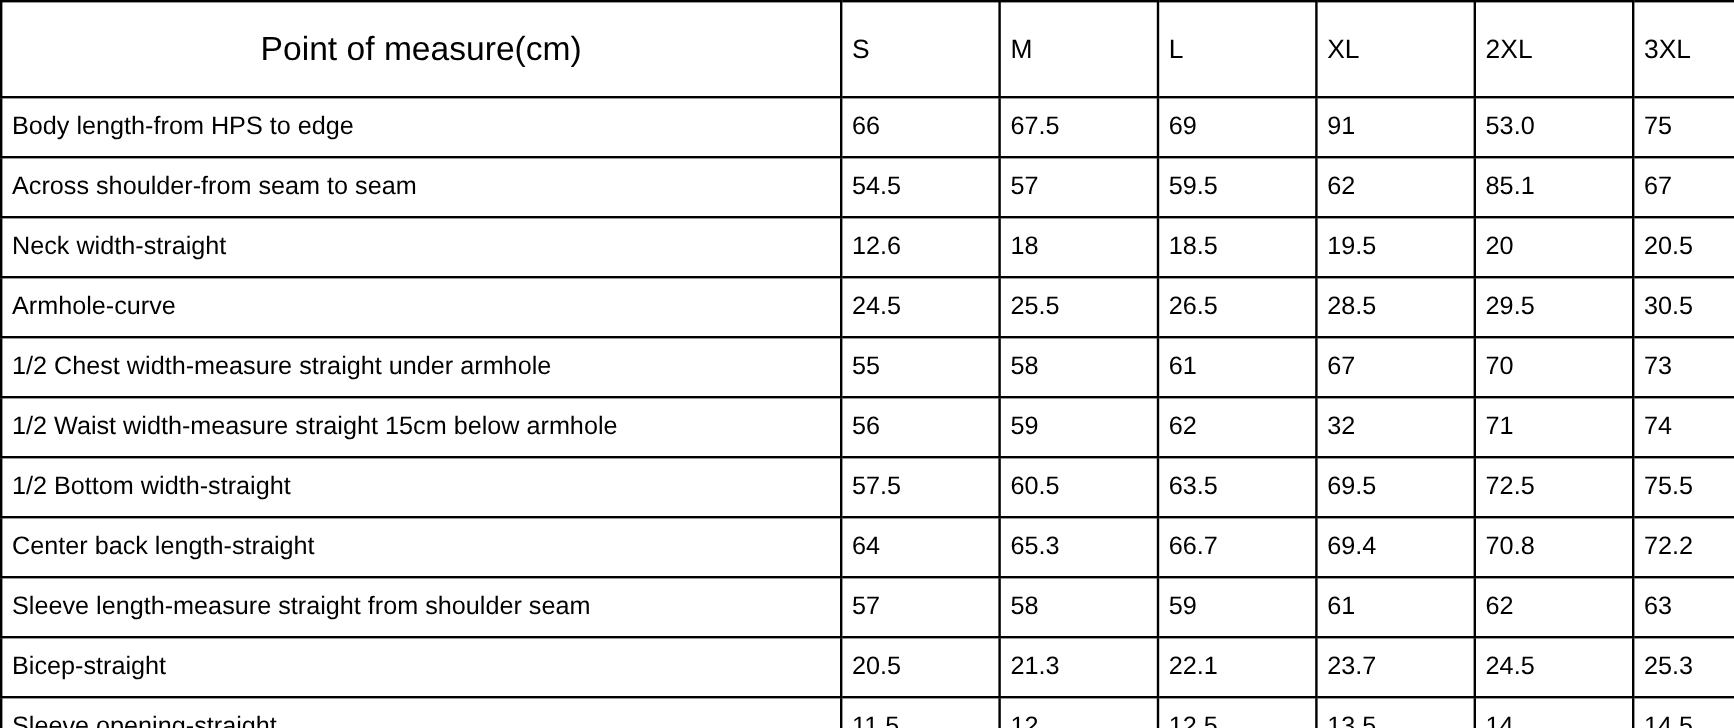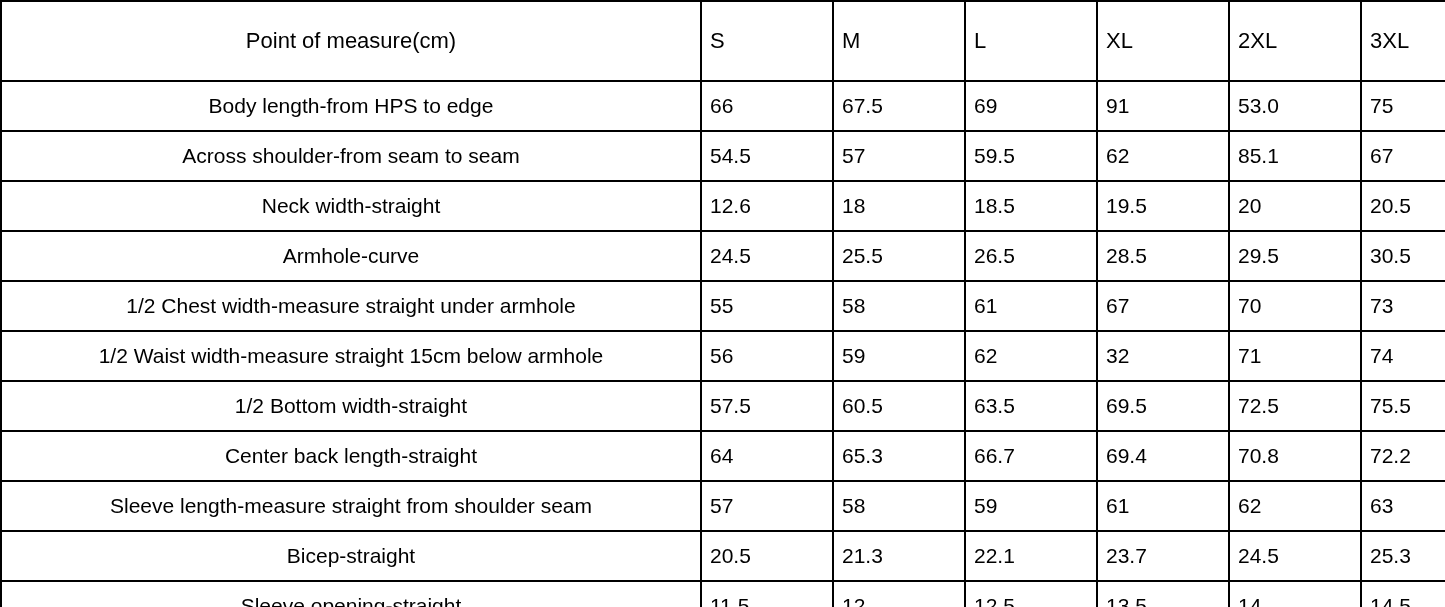--- a/index.html
+++ b/index.html
@@ -37,30 +37,30 @@
     white-space: nowrap;
     overflow: hidden;
   }
   
   col.c-measure { width: 700px; }
   col.c-size    { width: 132px; }
   col.c-size-l  { width: 133px; }
 
   thead th.header-measure {
     text-align: center;
-    font-size: 22px;
+    font-size: 28px;
     height: 78px;
   }
   thead th.header-size {
     text-align: left;
     font-size: 22px;
     height: 78px;
   }
   tbody td.measure-cell {
-    text-align: center;
+    text-align: left;
     height: 48px;
   }
   tbody td.value-cell {
     text-align: left;
     height: 48px;
   }
 </style>
 </head>
 <body>
 

